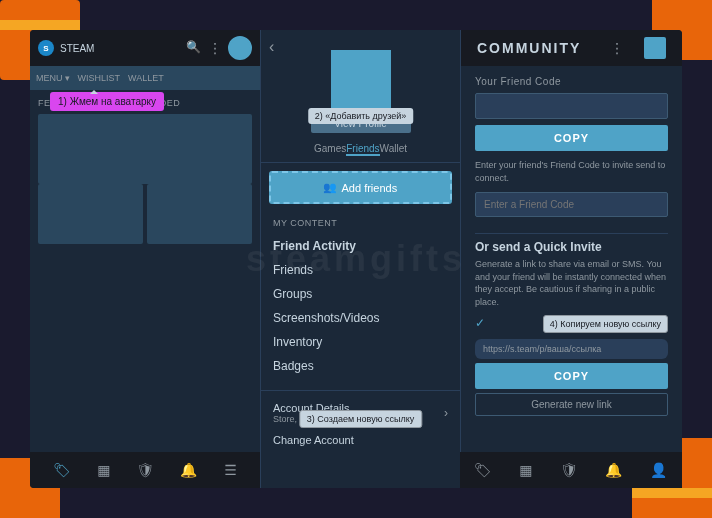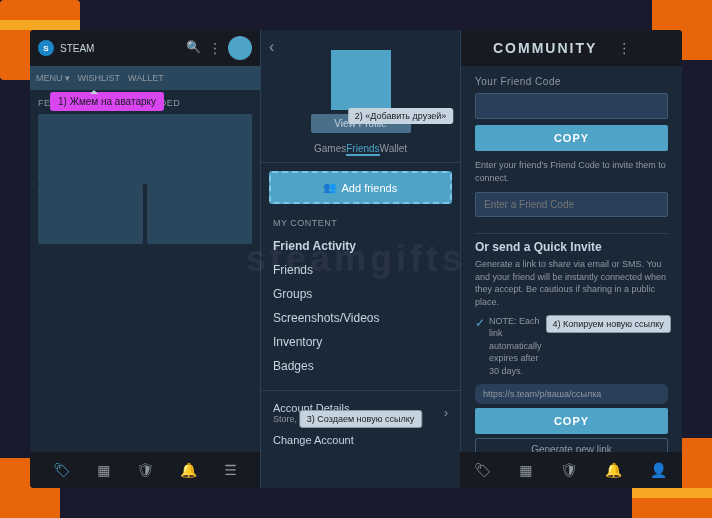--- a/index.html
+++ b/index.html
@@ -305,21 +305,21 @@
       border-left: 1px solid #2a3f5a;
       border-radius: 0 4px 4px 0;
       overflow: hidden;
     }
 
     .community-header {
       background: #171a21;
       height: 36px;
       display: flex;
       align-items: center;
-      padding: 0 32px;
+      padding: 0 16px;
       gap: 20px;
     }
     .community-title {
       color: #c6d4df;
       font-size: 14px;
       font-weight: 600;
       letter-spacing: 2px;
       margin-right: auto;
     }
     .community-menu-btn {
@@ -537,21 +537,21 @@
     </div>
   </div>
 
   <div class="profile-popup">
     <div class="back-btn">‹</div>
 
     <div class="profile-avatar"></div>
 
     <div class="view-profile-btn">View Profile</div>
 
-    <div style="position:absolute;top:78px;left:50%;transform:translateX(-50%);background:#c6d4df;color:#171a21;font-size:9px;padding:3px 7px;border-radius:3px;white-space:nowrap;z-index:20;margin-left:40px;">
+    <div style="position:absolute;top:78px;left:50%;transform:translateX(-50%);background:#c6d4df;color:#171a21;font-size:9px;padding:3px 7px;border-radius:3px;white-space:nowrap;z-index:20;">
       <span>2) «Добавить друзей»</span>
     </div>
 
     <div class="profile-tabs">
       <span class="profile-tab">Games</span>
       <span class="profile-tab" style="color:#4fa3c7;border-bottom:2px solid #4fa3c7;">Friends</span>
       <span class="profile-tab">Wallet</span>
     </div>
 
     <button class="add-friends-btn">
@@ -590,31 +590,30 @@
     <div class="community-header">
       <span class="community-title">COMMUNITY</span>
       <span class="community-menu-btn">⋮</span>
       <div class="community-avatar"></div>
     </div>
 
     <div class="community-content">
       <div class="section-title">Your Friend Code</div>
       <input class="friend-code-input" type="text" value="" style="">
       <button class="copy-btn">COPY</button>
-      <div class="invite-text">Enter your friend's Friend Code to invite them to connect.</div>
+      <div class="invite-text">Enter your friend's Friend Code to invite send to connect.</div>
       <input class="enter-friend-code" type="text" placeholder="Enter a Friend Code" style="">
 
       <div class="divider"></div>
 
       <div class="quick-invite-title">Or send a Quick Invite</div>
       <div class="quick-invite-desc">Generate a link to share via email or SMS. You and your friend will be instantly connected when they accept. Be cautious if sharing in a public place.</div>
 
       <div class="note-text">
         <span class="check-icon">✓</span>
-        <span>NOTE: Each link automatically expires after 30 days.</span>
 
         <span style="background:#c6d4df;color:#171a21;font-size:9px;padding:2px 6px;border-radius:3px;white-space:nowrap;margin-left:auto;border:1.5px solid #8f98a0;">
           <span>4) Копируем новую ссылку</span>
         </span>
       </div>
 
       <div class="link-url">https://s.team/p/ваша/ссылка</div>
       <button class="copy-btn-2">COPY</button>
       <button class="generate-link-btn">
         <span>Generate new link</span>

